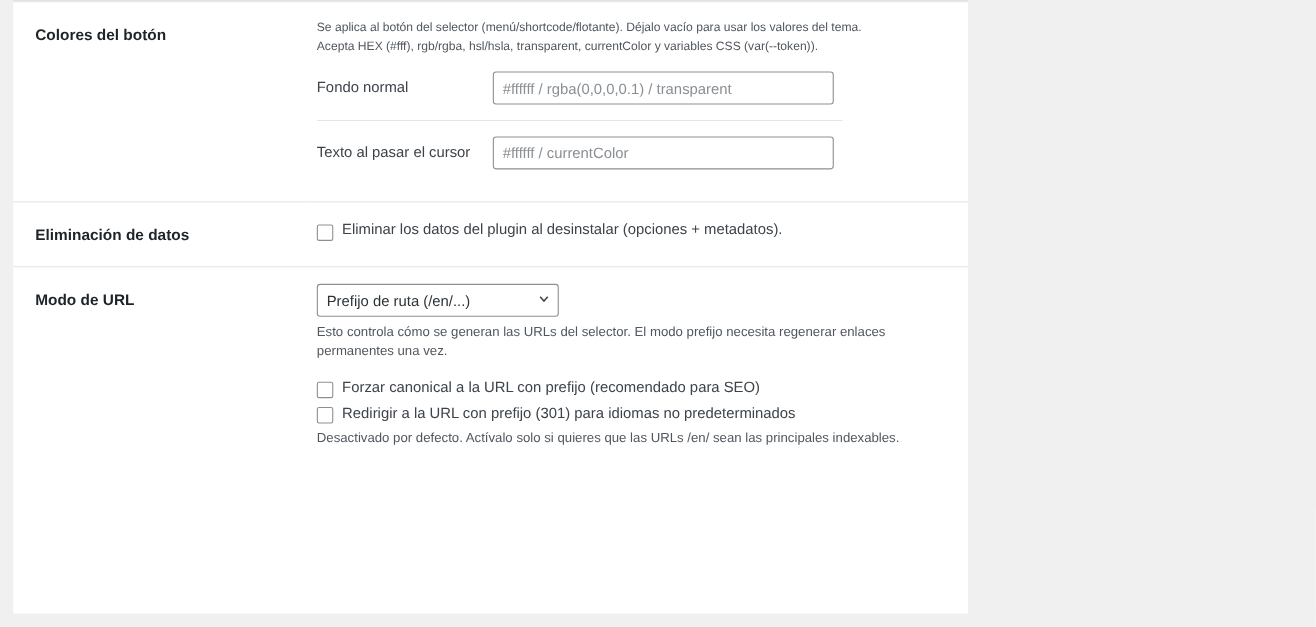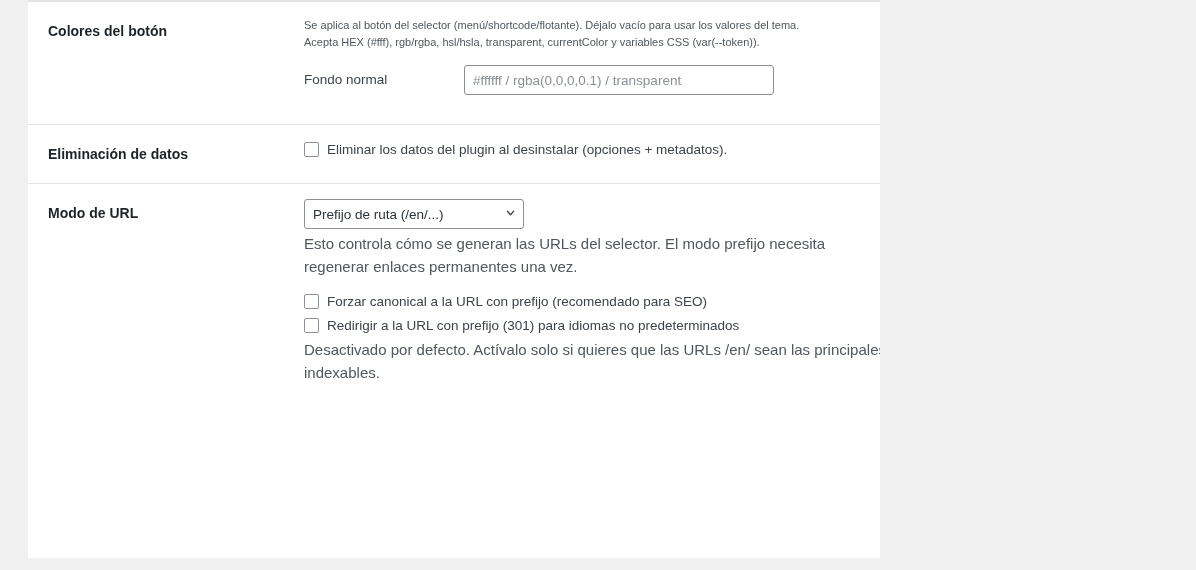--- a/index.html
+++ b/index.html
@@ -16,21 +16,21 @@
     color: #3c434a;
   }
   .page {
     position: relative;
     width: 1196px;
     height: 570px;
     background: #f0f0f1;
   }
   .content-panel {
     position: absolute;
-    left: 28px;
+    left: 12px;
     top: 0;
     width: 868px;
     height: 558px;
     background: #ffffff;
     border-top: 1px solid #e2e2e2;
     box-sizing: border-box;
   }
   .right-gutter {
     position: absolute;
     left: 880px;
@@ -71,21 +71,21 @@
     border-top: 1px solid #e5e5e5;
   }
   .desc {
     color: #50575e;
     font-size: 11px;
     margin: 0;
     line-height: 1.55;
   }
   .desc-small {
     color: #50575e;
-    font-size: 15px;
+    font-size: 12px;
     margin: 4px 0 0 0;
     line-height: 1.5;
     max-width: 610px;
   }
   
   table.inner-table {
     border-collapse: collapse;
     margin-top: 10px;
     table-layout: fixed;
     width: 478px;
@@ -117,21 +117,21 @@
     font-size: 13.5px;
     color: #000000;
     line-height: 28px;
   }
   input.text-field::placeholder {
     color: #8a8f94;
     opacity: 1;
   }
   .checkbox-line {
     display: flex;
-    align-items: flex-start;
+    align-items: flex-end;
     margin: 0 0 4px 0;
   }
   .checkbox-line input[type="checkbox"] {
     margin: 2px 8px 0 0;
     width: 15px;
     height: 15px;
     border: 1px solid #8c8f94;
     border-radius: 2px;
     background: #fff;
     appearance: none;
@@ -188,20 +188,26 @@
           <td>
             <p class="desc">Se aplica al botón del selector (menú/shortcode/flotante). Déjalo vacío para usar los valores del tema.</p>
             <p class="desc">Acepta HEX (#fff), rgb/rgba, hsl/hsla, transparent, currentColor y variables CSS (var(--token)).</p>
 
             <table class="inner-table">
               <tbody>
                 <tr class="inner-row first">
                   <td class="inner-label">Fondo normal</td>
                   <td>
                     <input class="text-field" type="text" placeholder="#ffffff / rgba(0,0,0,0.1) / transparent" style="">
+                  </td>
+                </tr>
+                <tr class="inner-row">
+                  <td class="inner-label">Texto al pasar el cursor</td>
+                  <td>
+                    <input class="text-field" type="text" placeholder="#ffffff / currentColor" style="">
                   </td>
                 </tr>
               </tbody>
             </table>
           </td>
         </tr>
 
         <tr class="row-sep">
           <th>Eliminación de datos</th>
           <td>

